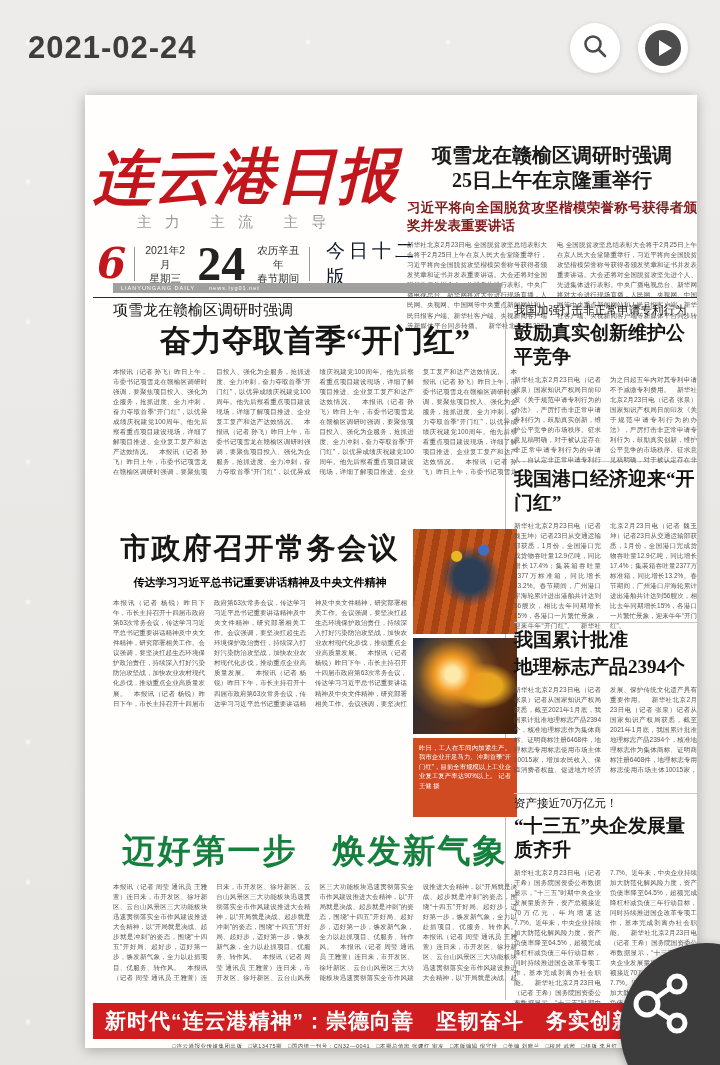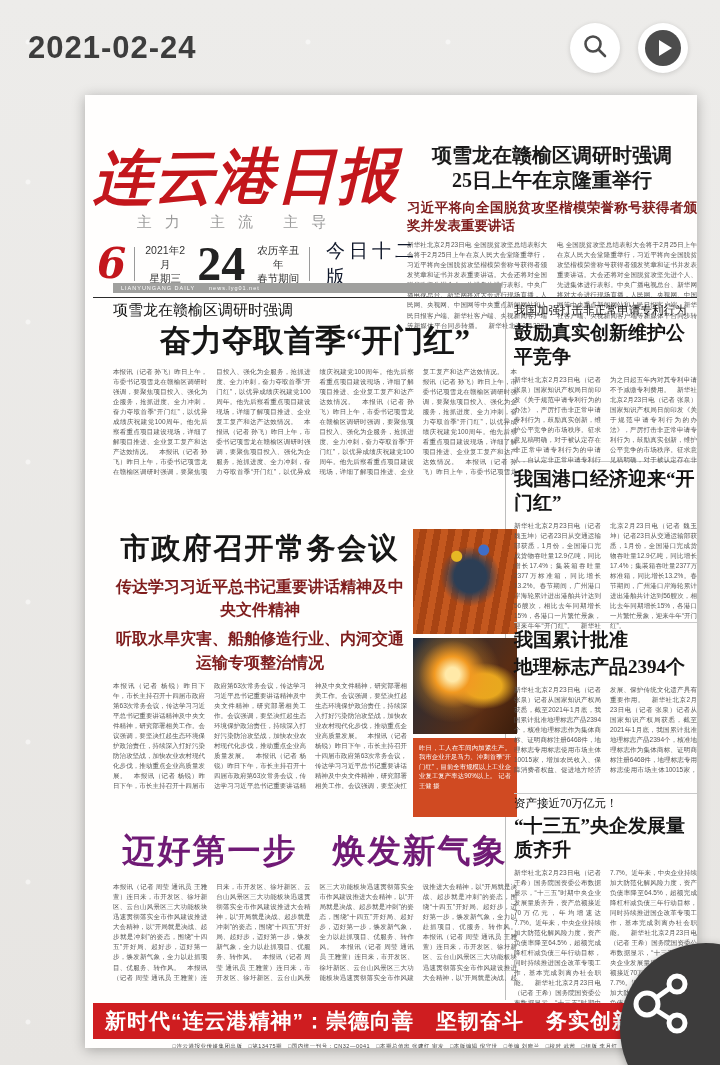--- a/index.html
+++ b/index.html
@@ -49,41 +49,41 @@
   .lead-h{font-size:31px;font-weight:bold;text-align:center;line-height:1.25;color:#161616;margin-top:2px;}
   .tinycols{font-size:6.5px;line-height:1.55;color:#555;text-align:justify;}
   .c4{column-count:4;column-gap:9px;}
   .c3{column-count:3;column-gap:9px;}
   .c2{column-count:2;column-gap:9px;}
   .lead-body{margin-top:6px;height:118px;overflow:hidden;}
   
   .gov{position:absolute;left:0;top:228px;width:404px;height:290px;}
   .gov-left{position:absolute;left:0;top:0;width:294px;}
   .gov-h{font-size:29px;font-weight:bold;text-align:center;color:#161616;letter-spacing:2px;}
-  .gov-sub{margin-top:6px;font-size:16px;font-weight:bold;color:#7f1d1d;line-height:1.45;text-align:center;}
+  .gov-sub{margin-top:6px;font-size:11px;font-weight:bold;color:#000000;line-height:1.45;text-align:center;}
   .gov-body{margin-top:7px;height:120px;overflow:hidden;}
   .photocol{position:absolute;left:300px;top:0;width:104px;height:288px;}
   .photo1{width:104px;height:105px;
     background:
       radial-gradient(circle at 42% 26%, #e6b824 0 5px, transparent 6px),
       radial-gradient(circle at 68% 20%, #3f6ec9 0 5px, transparent 6px),
       radial-gradient(circle at 55% 45%, #2c3e55 0 16px, transparent 30px),
       repeating-linear-gradient(100deg, #c4581f 0 7px, #a84413 7px 14px),
       linear-gradient(135deg,#8fa3b5,#53677e);
     background-blend-mode:normal;}
   .photo2{width:104px;height:96px;margin-top:4px;
     background:
       radial-gradient(circle at 38% 38%, #ffe9a8 0 7px, #f29a22 18px, rgba(242,154,34,.25) 34px, transparent 48px),
       radial-gradient(ellipse at 68% 50%, #e8a81e 0 18px, transparent 34px),
       linear-gradient(120deg,#1f2c3c,#5a2d14 70%,#3a1d0c);}
   .caption{width:104px;height:79px;margin-top:4px;background:#d04a22;color:#fff;font-size:6.3px;line-height:1.5;padding:5px 6px;box-sizing:border-box;text-align:justify;overflow:hidden;}
   
   .second{position:absolute;left:0;top:525px;width:404px;height:174px;}
   .second-kicker{font-size:12.5px;color:#111;}
-  .second-h{font-size:33px;font-weight:bold;text-align:center;color:#701a75;margin-top:3px;letter-spacing:2px;}
+  .second-h{font-size:33px;font-weight:bold;text-align:center;color:#15803d;margin-top:3px;letter-spacing:2px;}
   .second-body{margin-top:8px;height:108px;overflow:hidden;}
   
   .r-art{padding:2px 0 8px 0;border-bottom:1px solid #c9c9c9;}
   .r-art:last-child{border-bottom:none;}
   .r-kicker{font-size:11.5px;color:#111;}
   .r-h{font-size:19px;font-weight:bold;color:#141414;line-height:1.25;margin-top:3px;}
   .r-body{margin-top:6px;overflow:hidden;}
   
   .banner{position:absolute;left:8px;top:908px;width:604px;height:36px;background:#cf1d20;color:#fff;display:flex;align-items:center;padding:0 12px;box-sizing:border-box;font-size:21px;font-weight:bold;letter-spacing:1px;white-space:nowrap;overflow:hidden;}
   .pfooter{position:absolute;left:8px;top:948px;width:604px;font-size:5.5px;color:#444;text-align:center;letter-spacing:.5px;border-bottom:1px solid #999;padding-bottom:3px;}
@@ -159,21 +159,20 @@
         <article>
           <div class="kicker serif">项雪龙在赣榆区调研时强调</div>
           <div class="lead-h serif">奋力夺取首季“开门红”</div>
           <div class="tinycols c4 lead-body">本报讯（记者 孙飞）昨日上午，市委书记项雪龙在赣榆区调研时强调，要聚焦项目投入、强化为企服务，抢抓进度、全力冲刺，奋力夺取首季“开门红”，以优异成绩庆祝建党100周年。他先后察看重点项目建设现场，详细了解项目推进、企业复工复产和达产达效情况。　本报讯（记者 孙飞）昨日上午，市委书记项雪龙在赣榆区调研时强调，要聚焦项目投入、强化为企服务，抢抓进度、全力冲刺，奋力夺取首季“开门红”，以优异成绩庆祝建党100周年。他先后察看重点项目建设现场，详细了解项目推进、企业复工复产和达产达效情况。　本报讯（记者 孙飞）昨日上午，市委书记项雪龙在赣榆区调研时强调，要聚焦项目投入、强化为企服务，抢抓进度、全力冲刺，奋力夺取首季“开门红”，以优异成绩庆祝建党100周年。他先后察看重点项目建设现场，详细了解项目推进、企业复工复产和达产达效情况。　本报讯（记者 孙飞）昨日上午，市委书记项雪龙在赣榆区调研时强调，要聚焦项目投入、强化为企服务，抢抓进度、全力冲刺，奋力夺取首季“开门红”，以优异成绩庆祝建党100周年。他先后察看重点项目建设现场，详细了解项目推进、企业复工复产和达产达效情况。　本报讯（记者 孙飞）昨日上午，市委书记项雪龙在赣榆区调研时强调，要聚焦项目投入、强化为企服务，抢抓进度、全力冲刺，奋力夺取首季“开门红”，以优异成绩庆祝建党100周年。他先后察看重点项目建设现场，详细了解项目推进、企业复工复产和达产达效情况。　本报讯（记者 孙飞）昨日上午，市委书记项雪龙在赣榆区调研时强调，要聚焦项目投入、强化为企服务，抢抓进度、全力冲刺，奋力夺取首季“开门红”，以优异成绩庆祝建党100周年。他先后察看重点项目建设现场，详细了解项目推进、企业复工复产和达产达效情况。　本报讯（记者 孙飞）昨日上午，市委书记项雪龙在赣榆区调研时强调，要聚焦项目投入、强化为企服务，抢抓进度、全力冲刺，奋力夺取首季“开门红”，以优异成绩庆祝建党100周年。他先后察看重点项目建设现场，详细了解项目推进、企业复工复产和达产达效情况。</div>
         </article>
 
         <section class="gov">
           <div class="gov-left">
             <div class="gov-h serif">市政府召开常务会议</div>
             <div class="gov-sub">传达学习习近平总书记重要讲话精神及中央文件精神</div>
-            <div class="gov-sub">听取水旱灾害、船舶修造行业、内河交通运输专项整治情况</div>
             <div class="tinycols c3 gov-body">本报讯（记者 杨锐）昨日下午，市长主持召开十四届市政府第63次常务会议，传达学习习近平总书记重要讲话精神及中央文件精神，研究部署相关工作。会议强调，要坚决扛起生态环境保护政治责任，持续深入打好污染防治攻坚战，加快农业农村现代化步伐，推动重点企业高质量发展。　本报讯（记者 杨锐）昨日下午，市长主持召开十四届市政府第63次常务会议，传达学习习近平总书记重要讲话精神及中央文件精神，研究部署相关工作。会议强调，要坚决扛起生态环境保护政治责任，持续深入打好污染防治攻坚战，加快农业农村现代化步伐，推动重点企业高质量发展。　本报讯（记者 杨锐）昨日下午，市长主持召开十四届市政府第63次常务会议，传达学习习近平总书记重要讲话精神及中央文件精神，研究部署相关工作。会议强调，要坚决扛起生态环境保护政治责任，持续深入打好污染防治攻坚战，加快农业农村现代化步伐，推动重点企业高质量发展。　本报讯（记者 杨锐）昨日下午，市长主持召开十四届市政府第63次常务会议，传达学习习近平总书记重要讲话精神及中央文件精神，研究部署相关工作。会议强调，要坚决扛起生态环境保护政治责任，持续深入打好污染防治攻坚战，加快农业农村现代化步伐，推动重点企业高质量发展。　本报讯（记者 杨锐）昨日下午，市长主持召开十四届市政府第63次常务会议，传达学习习近平总书记重要讲话精神及中央文件精神，研究部署相关工作。会议强调，要坚决扛起生态环境保护政治责任，持续深入打好污染防治攻坚战，加快农业农村现代化步伐，推动重点企业高质量发展。</div>
           </div>
           <div class="photocol">
             <div class="photo1"></div>
             <div class="photo2"></div>
             <div class="caption">昨日，工人在车间内加紧生产。我市企业开足马力、冲刺首季“开门红”，目前全市规模以上工业企业复工复产率达90%以上。 记者 王健 摄</div>
           </div>
         </section>
 
         <section class="second">

